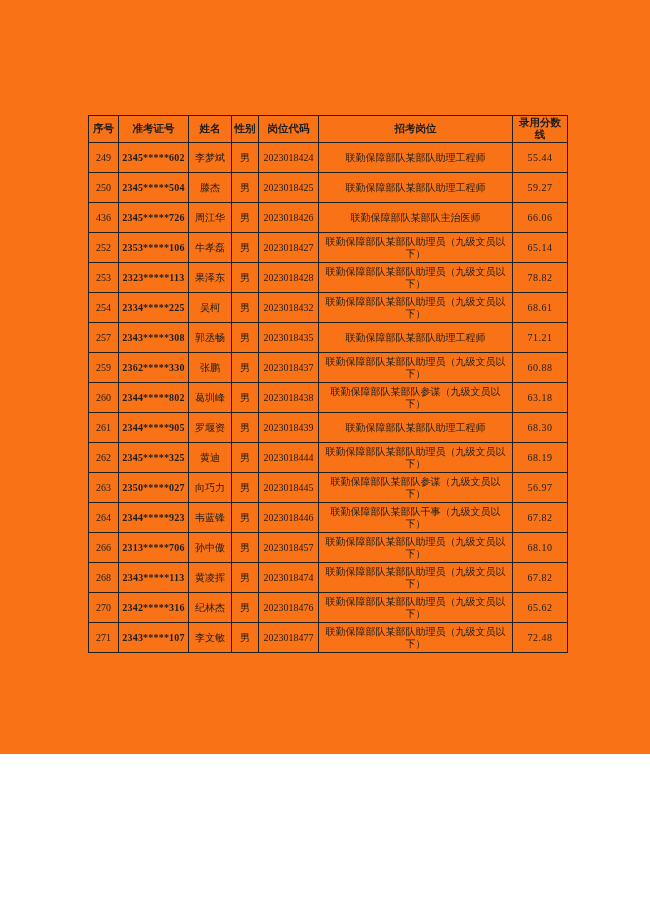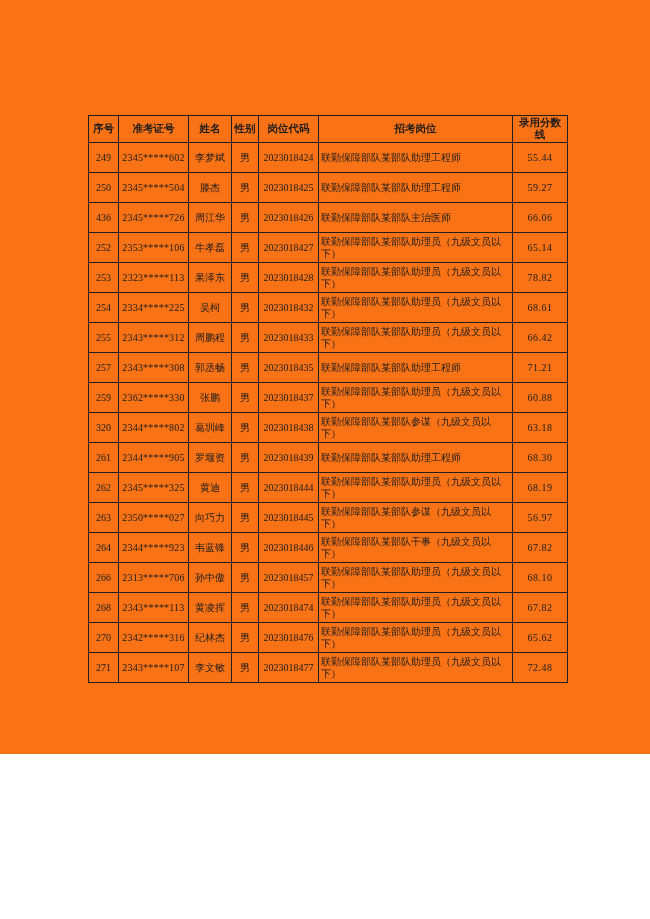--- a/index.html
+++ b/index.html
@@ -40,23 +40,23 @@
     line-height: 12px;
     word-break: break-all;
   }
   table.results col.c-seq     { width: 30px; }
   table.results col.c-examid  { width: 70px; }
   table.results col.c-name    { width: 43px; }
   table.results col.c-gender  { width: 27px; }
   table.results col.c-jobcode { width: 60px; }
   table.results col.c-pos     { width: 194px; }
   table.results col.c-score   { width: 55px; }
-  table.results td.col-position { text-align: left; }
+  table.results td.col-position { text-align: center; }
   table.results td.col-score    { letter-spacing: 0.5px; margin-left: 26px; }
-  table.results td.col-exam_id  { letter-spacing: 0.2px; }
+  table.results td.col-exam_id  { letter-spacing: 0.2px; font-weight: bold; }
   .page-footer {
     position: absolute;
     top: 820px;
     right: 62px;
     font-size: 14px;
     color: #222222;
     letter-spacing: 1px;
     font-family: "Liberation Serif", "DejaVu Serif", serif;
   }
 </style>
@@ -134,48 +134,39 @@
         <tr>
           <td class="col-seq">254</td>
           <td class="col-exam_id">2334*****225</td>
           <td class="col-name">吴柯</td>
           <td class="col-gender">男</td>
           <td class="col-job_code">2023018432</td>
           <td class="col-position">联勤保障部队某部队助理员（九级文员以下）</td>
           <td class="col-score">68.61</td>
         </tr>
         <tr>
-          <td class="col-seq">255</td>
-          <td class="col-exam_id">2343*****312</td>
-          <td class="col-name">周鹏程</td>
-          <td class="col-gender">男</td>
-          <td class="col-job_code">2023018433</td>
-          <td class="col-position">联勤保障部队某部队助理员（九级文员以下）</td>
-          <td class="col-score">66.42</td>
-        </tr>
-        <tr>
           <td class="col-seq">257</td>
           <td class="col-exam_id">2343*****308</td>
           <td class="col-name">郭丞畅</td>
           <td class="col-gender">男</td>
           <td class="col-job_code">2023018435</td>
           <td class="col-position">联勤保障部队某部队助理工程师</td>
           <td class="col-score">71.21</td>
         </tr>
         <tr>
           <td class="col-seq">259</td>
           <td class="col-exam_id">2362*****330</td>
           <td class="col-name">张鹏</td>
           <td class="col-gender">男</td>
           <td class="col-job_code">2023018437</td>
           <td class="col-position">联勤保障部队某部队助理员（九级文员以下）</td>
           <td class="col-score">60.88</td>
         </tr>
         <tr>
-          <td class="col-seq">320</td>
+          <td class="col-seq">260</td>
           <td class="col-exam_id">2344*****802</td>
           <td class="col-name">葛圳峰</td>
           <td class="col-gender">男</td>
           <td class="col-job_code">2023018438</td>
           <td class="col-position">联勤保障部队某部队参谋（九级文员以下）</td>
           <td class="col-score">63.18</td>
         </tr>
         <tr>
           <td class="col-seq">261</td>
           <td class="col-exam_id">2344*****905</td>

